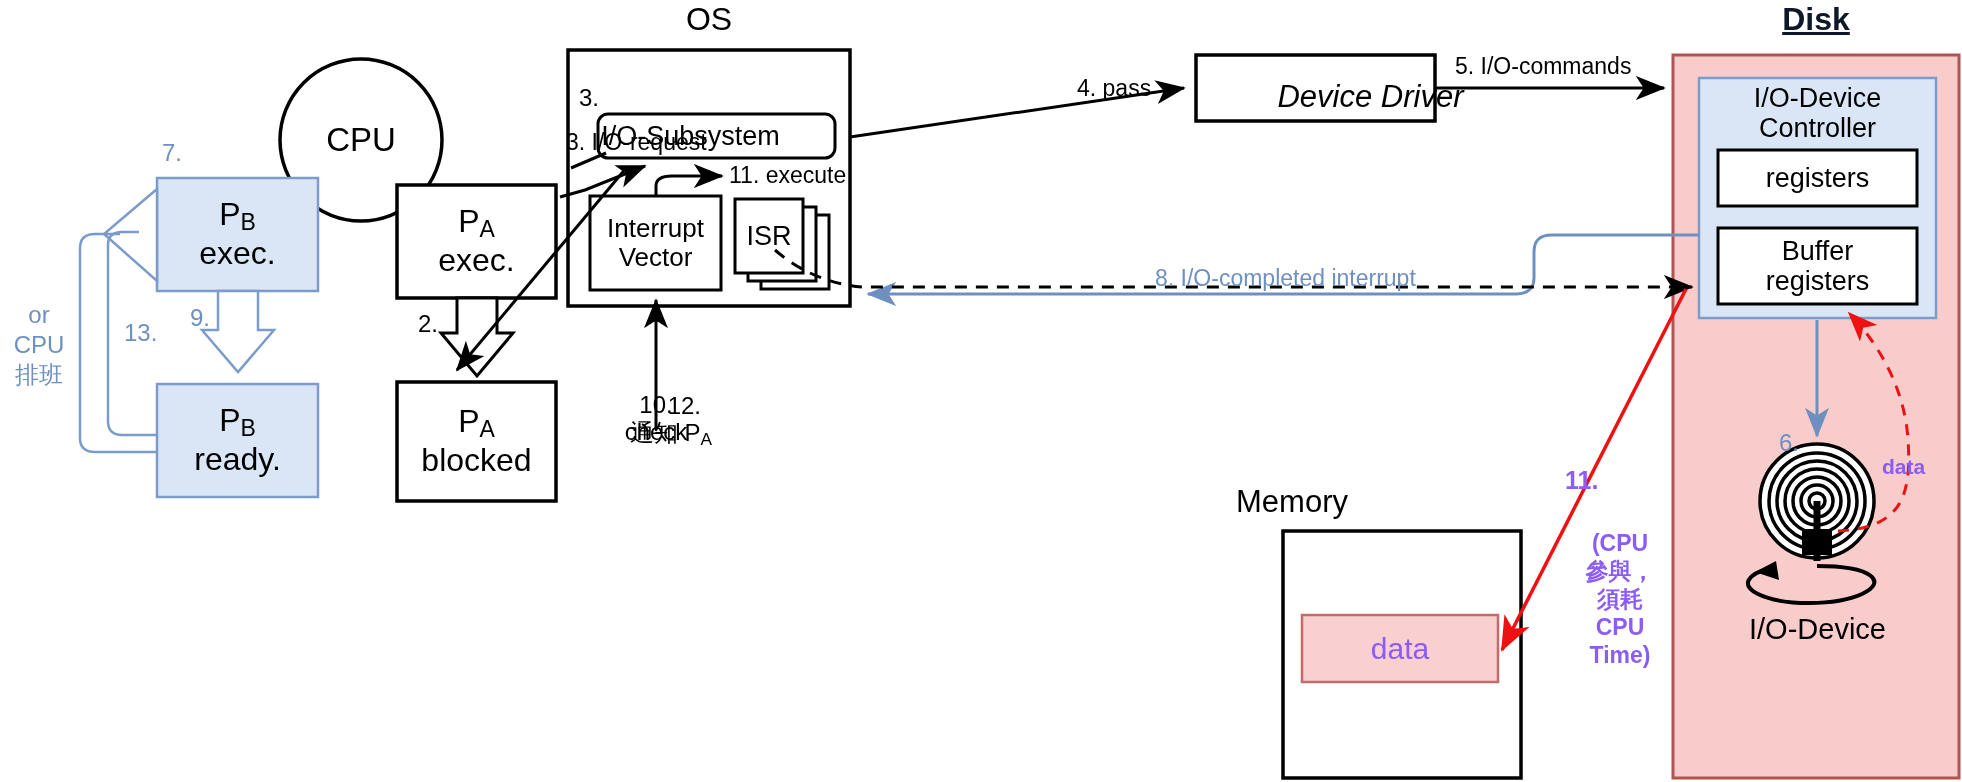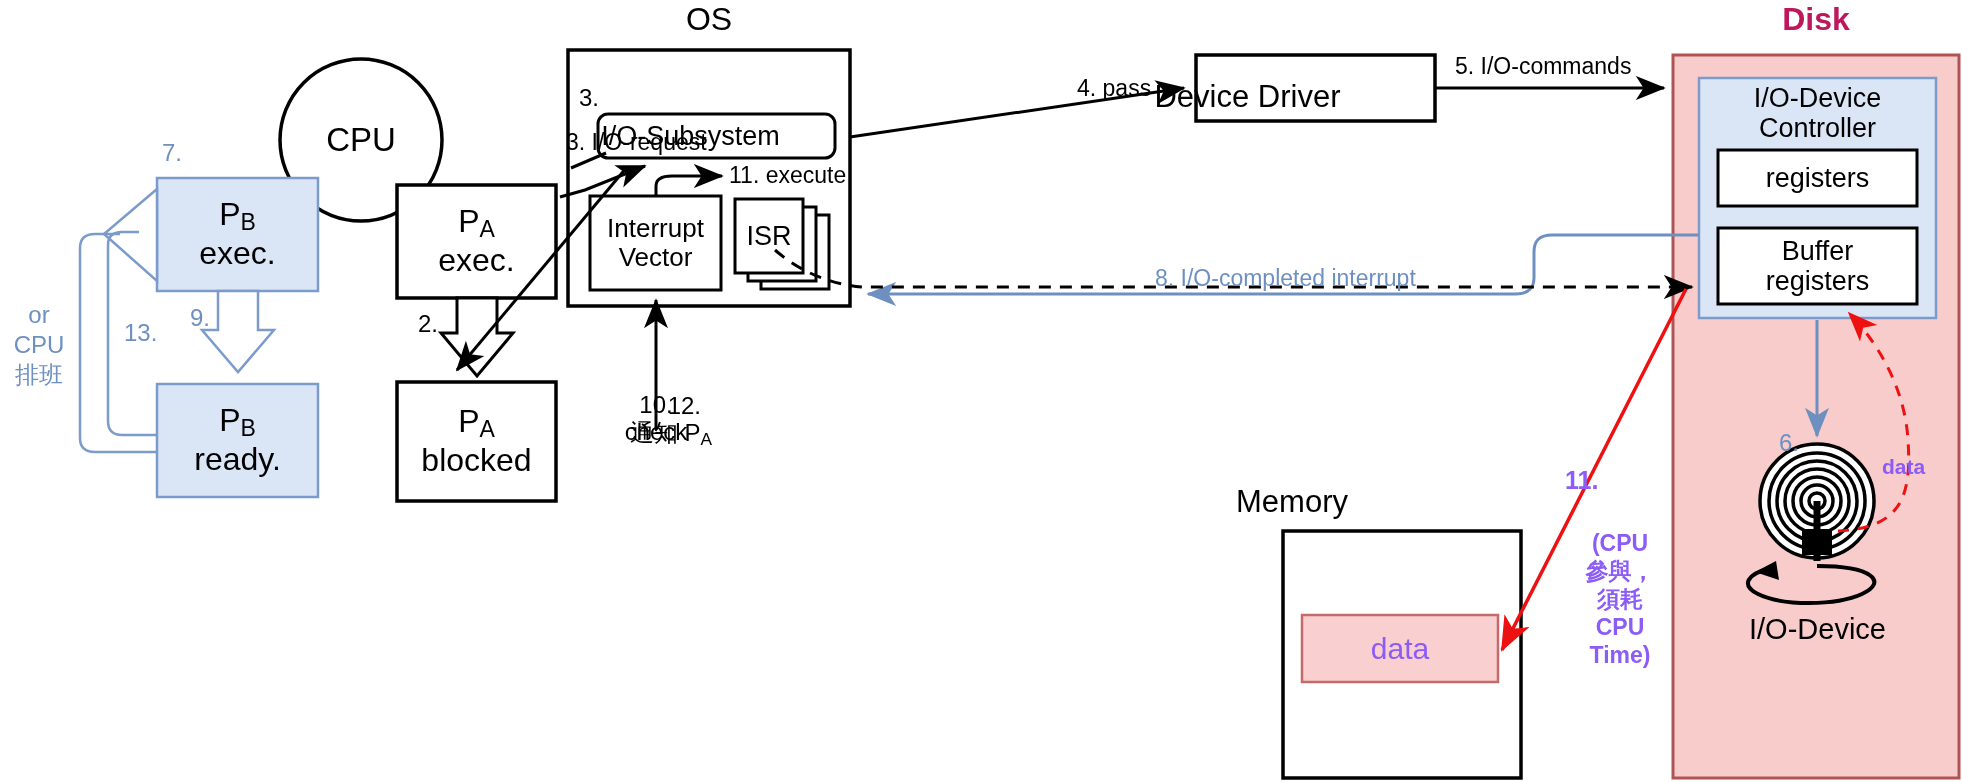--- a/index.html
+++ b/index.html
@@ -3,21 +3,21 @@
 <meta charset="utf-8">
 <style>
   html,body{margin:0;padding:0;background:#ffffff;}
   body{width:1962px;height:782px;overflow:hidden;font-family:"Liberation Sans","DejaVu Sans",sans-serif;}
   #stage{position:relative;width:1962px;height:782px;background:#fff;}
   #svgroot{position:absolute;left:0;top:0;width:1962px;height:782px;}
   .lbl{position:absolute;white-space:pre;line-height:1.12;}
   .blk{color:#000;}
   .blue{color:#6E90C0;}
   .red{color:#8b5cf6;}
-  .disktitle{color:#be185d;}
+  .disktitle{color:#0f172a;text-decoration:underline;}
   .ctr{text-align:center;}
   .boxtext{position:absolute;display:flex;align-items:center;justify-content:center;
            text-align:center;line-height:1.12;white-space:pre;}
   sub{font-size:0.72em;vertical-align:-0.22em;}
 </style>
 </head>
 <body>
 
 <div id="stage">
 
@@ -136,21 +136,21 @@
     <div><span>P</span><sub>A</sub></div>
     <div>blocked</div>
   </div>
 
   <div class="boxtext blk" style="left:572px;top:114px;width:237px;height:44px;font-size:27px;">I/O-Subsystem</div>
 
   <div class="boxtext blk ctr" style="left:590px;top:196px;width:131px;height:94px;font-size:26px;">Interrupt<br>Vector</div>
 
   <div class="boxtext blk" style="left:735px;top:199px;width:68px;height:74px;font-size:27px;">ISR</div>
 
-  <div class="boxtext blk" style="left:1128px;top:55px;width:239px;height:84px;font-size:31px;">Device Driver</div>
+  <div class="boxtext blk" style="left:1251px;top:55px;width:239px;height:84px;font-size:31px;font-style:italic;">Device Driver</div>
 
   <div class="lbl blk" style="left:1236px;top:485px;width:238px;font-size:31px;">Memory</div>
   <div class="boxtext red" style="left:1302px;top:615px;width:196px;height:67px;font-size:30px;">data</div>
 
   <div class="boxtext blk ctr" style="left:1699px;top:80px;width:237px;height:66px;font-size:27px;">I/O-Device<br>Controller</div>
   <div class="boxtext blk" style="left:1718px;top:150px;width:199px;height:56px;font-size:27px;">registers</div>
   <div class="boxtext blk ctr" style="left:1718px;top:228px;width:199px;height:76px;font-size:27px;">Buffer<br>registers</div>
   <div class="lbl blk ctr" style="left:1699px;top:613px;width:237px;font-size:29px;">I/O-Device</div>
   <div class="lbl red" style="left:1882px;top:455px;width:70px;font-size:21px;font-weight:bold;">data</div>
 

